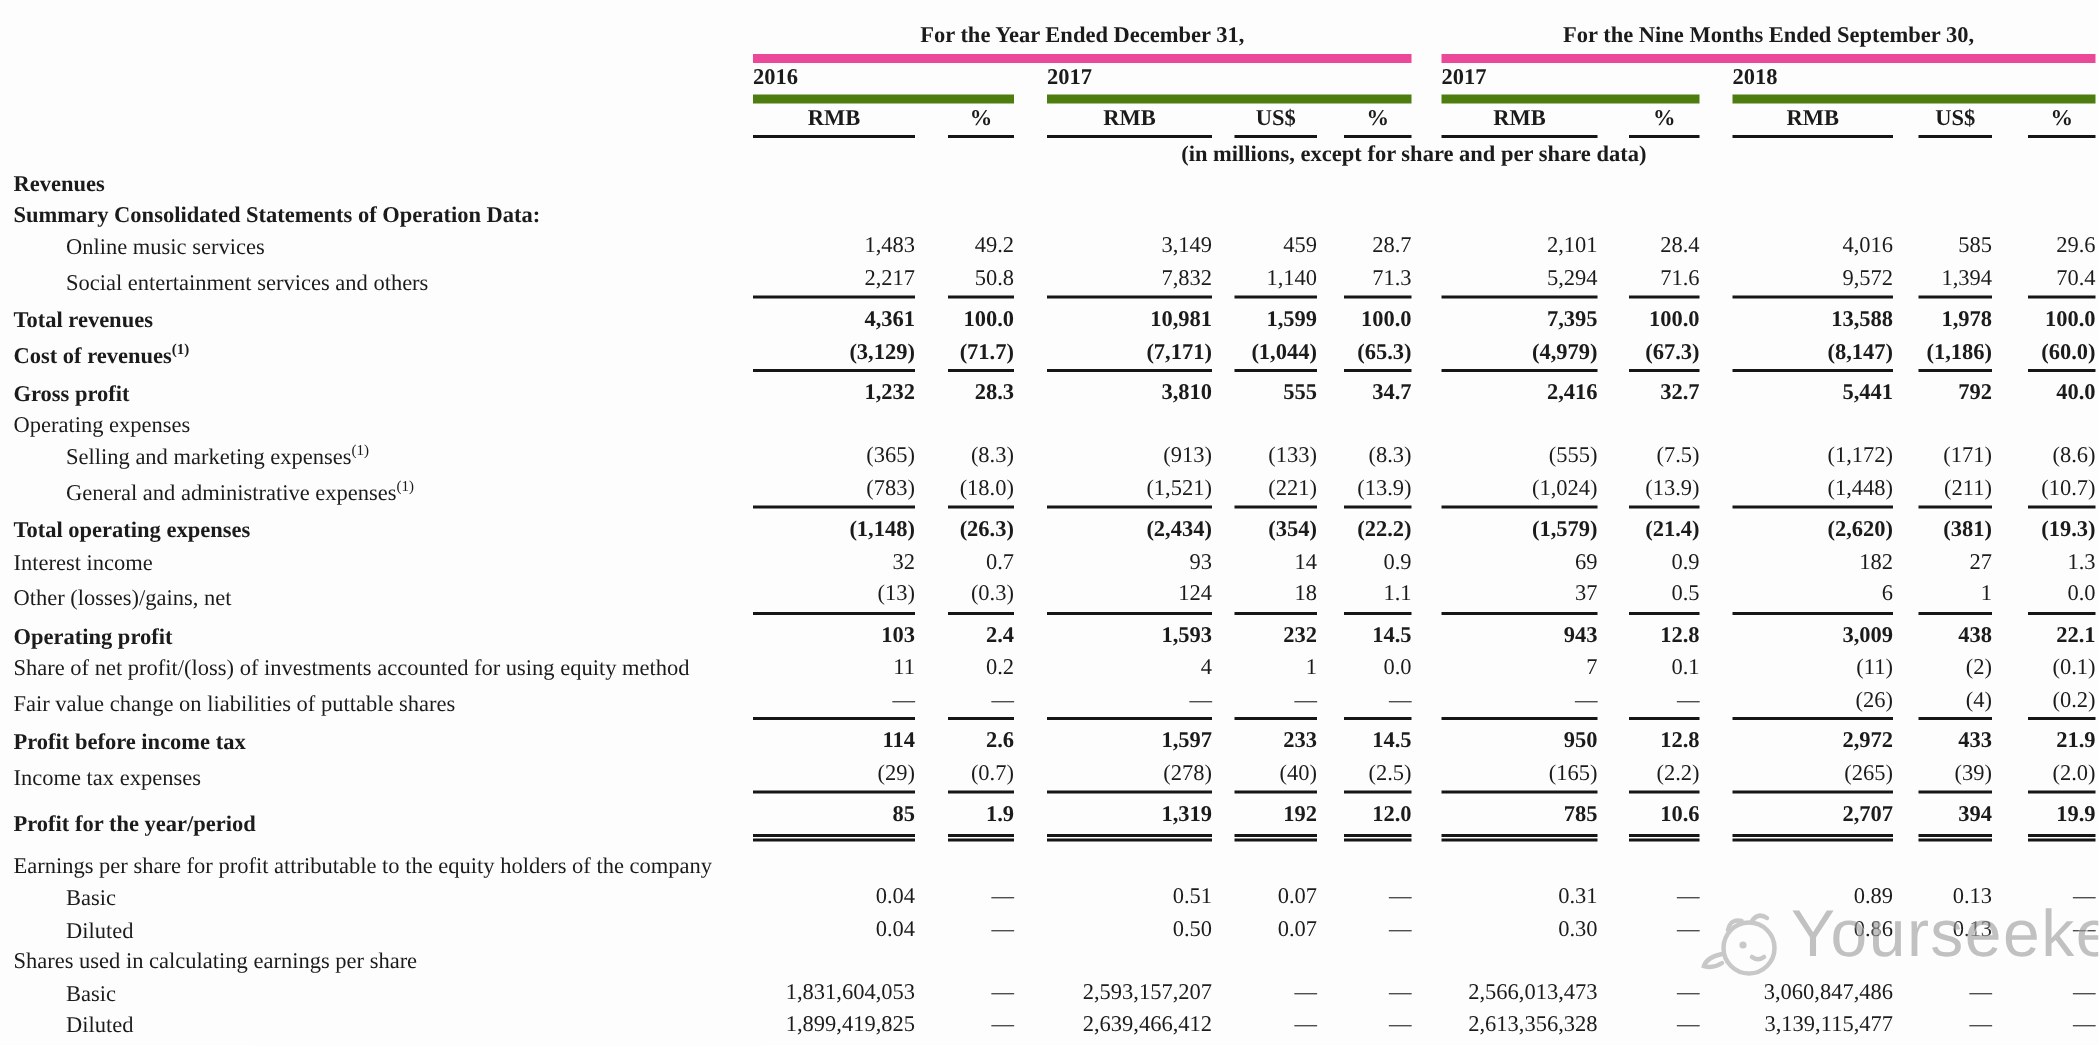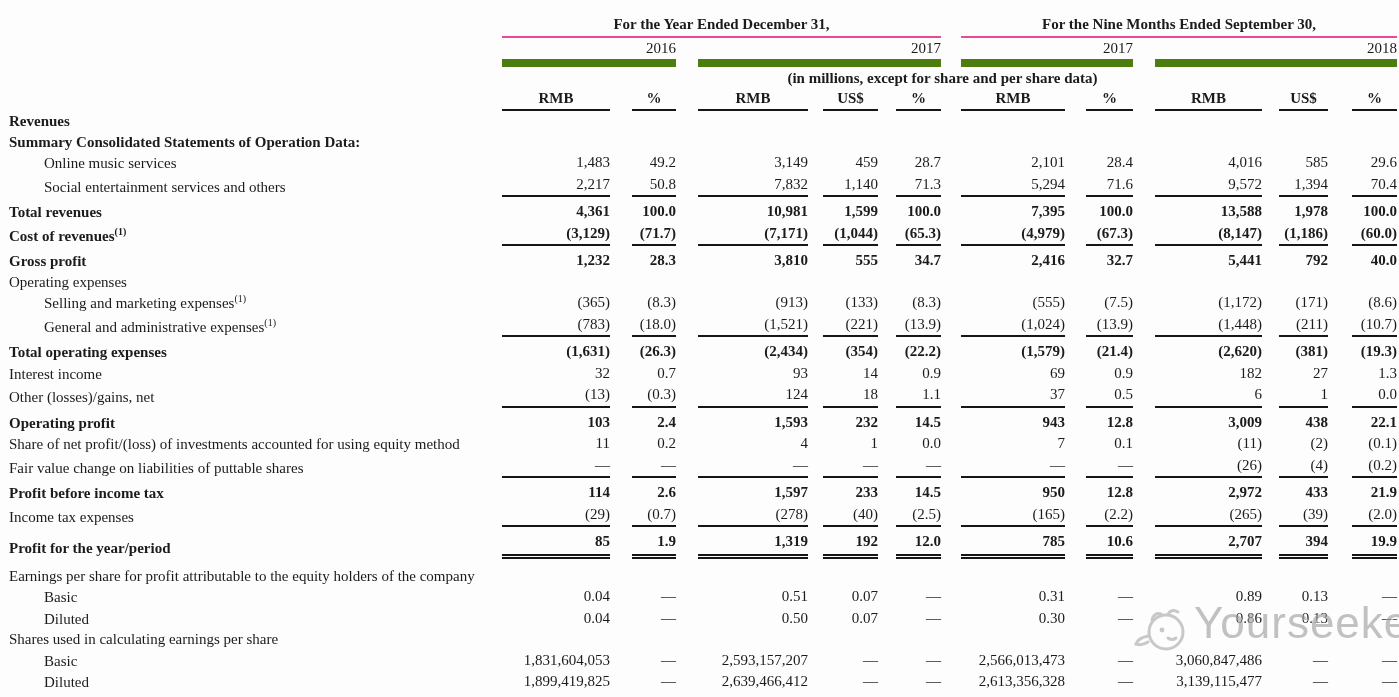--- a/index.html
+++ b/index.html
@@ -29,22 +29,22 @@
   
   .c1 { padding-left: 14px; } .c2 { padding-left: 22px; } .c3 { padding-left: 22px; }
   .c4 { padding-left: 15px; } .c5 { padding-left: 18px; } .c6 { padding-left: 20px; }
   .c7 { padding-left: 21px; } .c8 { padding-left: 22px; } .c9 { padding-left: 17px; }
   .c10 { padding-left: 24px; }
 
   
   thead .cb { white-space: nowrap; }
   th.grp { padding-left: 14px; padding-top: 5px; }
   th.grp2 { padding-left: 20px; padding-top: 5px; }
-  .gt { font-weight: bold; text-align: center; border-bottom: 2px solid #ec4899; line-height: 23px; }
-  .yr { font-weight: normal; text-align: right; border-bottom: 8px solid #4d7c0f; line-height: 21px; }
+  .gt { font-weight: bold; text-align: center; border-bottom: 6px solid #ec4899; line-height: 23px; }
+  .yr { font-weight: bold; text-align: left; border-bottom: 6px solid #4d7c0f; line-height: 21px; }
   th.sp14 { padding-left: 14px; } th.sp22 { padding-left: 22px; } th.sp20 { padding-left: 20px; }
   thead .ch .cb { font-weight: bold; text-align: center; border-bottom: 2px solid #161616; line-height: 21px; }
   .note { font-weight: bold; text-align: center; line-height: 20px; padding-top: 1px; }
 
   
   tbody td { line-height: 20.5px; }
   .lbl { padding-left: 9px; }
   .lbl.ind1 { padding-left: 44px; }
   .lbl.hang { padding-left: 30px; text-indent: -21px; margin-top: 28px; }
   .b { font-weight: bold; }
@@ -114,54 +114,54 @@
         </th>
         <th class="sp20" colspan="2">
           <div class="yr cb">2017</div>
         </th>
         <th class="sp22" colspan="3">
           <div class="yr cb">2018</div>
         </th>
       </tr>
       <tr>
         <td></td>
-        <td class="note" colspan="10">(in millions, except for share and per share data)</td>
+        <th class="ch c1">
+            <div class="cb">RMB</div>
+          </th>
+        <th class="ch c2">
+            <div class="cb">%</div>
+          </th>
+        <th class="ch c3">
+            <div class="cb">RMB</div>
+          </th>
+        <th class="ch c4">
+            <div class="cb">US$</div>
+          </th>
+        <th class="ch c5">
+            <div class="cb">%</div>
+          </th>
+        <th class="ch c6">
+            <div class="cb">RMB</div>
+          </th>
+        <th class="ch c7">
+            <div class="cb">%</div>
+          </th>
+        <th class="ch c8">
+            <div class="cb">RMB</div>
+          </th>
+        <th class="ch c9">
+            <div class="cb">US$</div>
+          </th>
+        <th class="ch c10">
+            <div class="cb">%</div>
+          </th>
       </tr>
       <tr>
         <td></td>
-        <th class="ch c1">
-            <div class="cb">RMB</div>
-          </th>
-        <th class="ch c2">
-            <div class="cb">%</div>
-          </th>
-        <th class="ch c3">
-            <div class="cb">RMB</div>
-          </th>
-        <th class="ch c4">
-            <div class="cb">US$</div>
-          </th>
-        <th class="ch c5">
-            <div class="cb">%</div>
-          </th>
-        <th class="ch c6">
-            <div class="cb">RMB</div>
-          </th>
-        <th class="ch c7">
-            <div class="cb">%</div>
-          </th>
-        <th class="ch c8">
-            <div class="cb">RMB</div>
-          </th>
-        <th class="ch c9">
-            <div class="cb">US$</div>
-          </th>
-        <th class="ch c10">
-            <div class="cb">%</div>
-          </th>
+        <td class="note" colspan="10">(in millions, except for share and per share data)</td>
       </tr>
     </thead>
     <tbody>
         <tr class="">
           <td class="lbl b"><span>Revenues</span></td>
           <td colspan="10"></td>
         </tr>
         <tr class="">
           <td class="lbl b"><span>Summary Consolidated Statements of Operation Data:</span></td>
           <td colspan="10"></td>
@@ -397,21 +397,21 @@
           <td class="num c9">
             <div class="cb">(211)</div>
           </td>
           <td class="num c10">
             <div class="cb">(10.7)</div>
           </td>
         </tr>
         <tr class="sp">
           <td class="lbl b"><span>Total operating expenses</span></td>
           <td class="num c1 b">
-            <div class="cb">(1,631)</div>
+            <div class="cb">(1,148)</div>
           </td>
           <td class="num c2 b">
             <div class="cb">(26.3)</div>
           </td>
           <td class="num c3 b">
             <div class="cb">(2,434)</div>
           </td>
           <td class="num c4 b">
             <div class="cb">(354)</div>
           </td>

